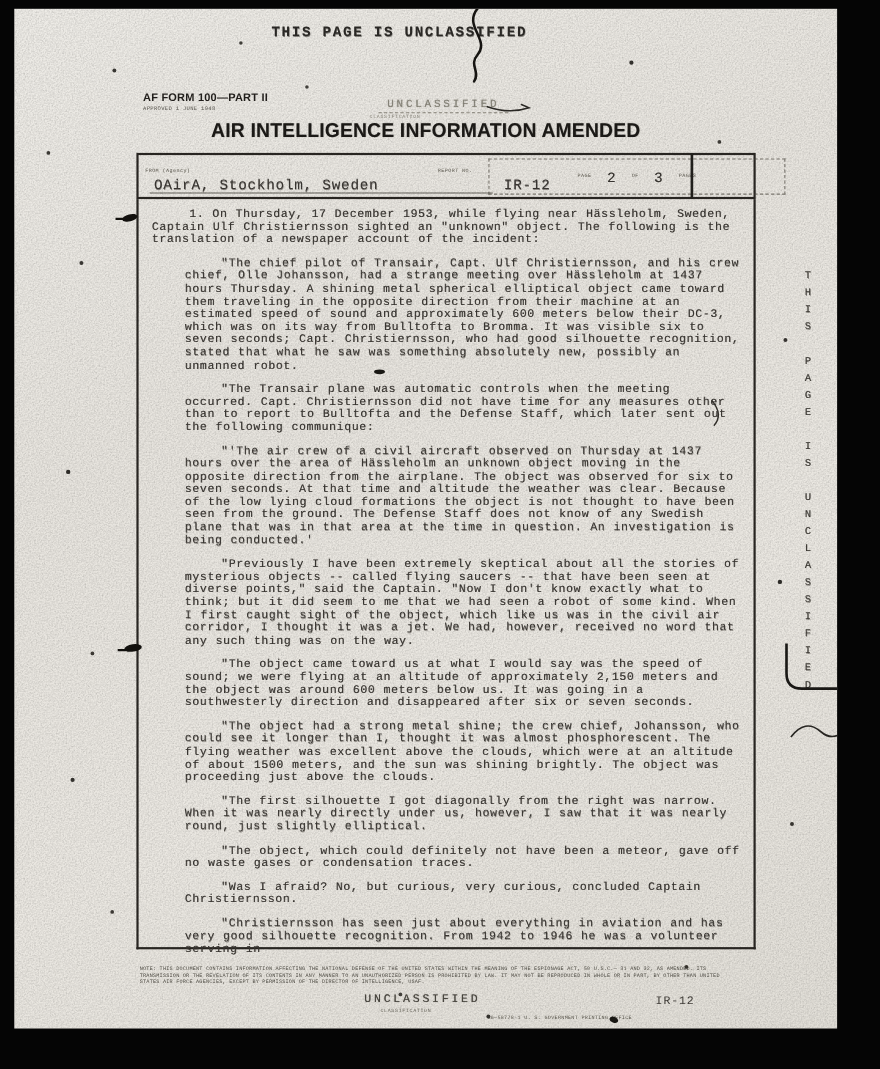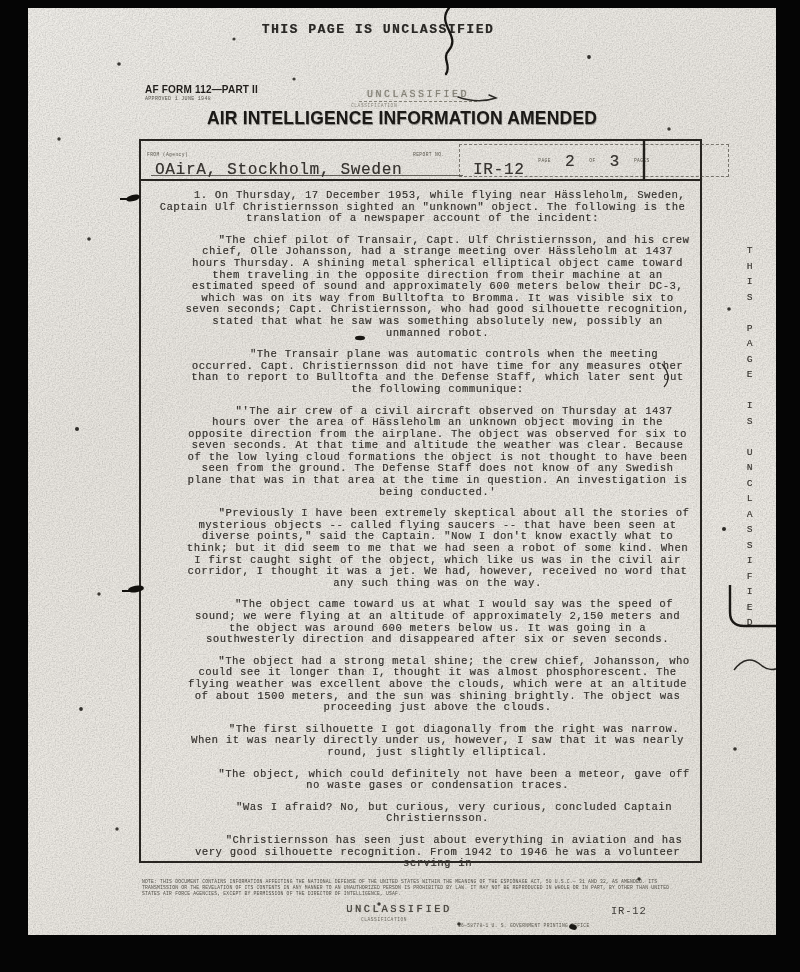--- a/index.html
+++ b/index.html
@@ -1,21 +1,21 @@
 <!DOCTYPE html>
 <html><head>
 <meta charset="utf-8">
 <style>
   html,body{margin:0;padding:0;}
   body{
     width:800px;height:972px;position:relative;background:#050505;overflow:hidden;
     font-family:"Liberation Mono","DejaVu Sans Mono",monospace;
   }
   .page{
-    position:absolute;left:28px;top:8px;width:748px;height:927px;
+    position:absolute;left:13px;top:8px;width:748px;height:927px;
     background:linear-gradient(155deg,#edebe6 0%,#e7e4de 35%,#eae7e1 65%,#e1ded7 100%);
     overflow:hidden;
   }
   .noise{position:absolute;left:0;top:0;width:100%;height:100%;opacity:.16;pointer-events:none;}
   .marks{position:absolute;left:0;top:0;width:748px;height:927px;pointer-events:none;}
 
   .top-banner{
     position:absolute;top:14px;left:0;width:700px;text-align:center;
     font-size:13px;font-weight:bold;letter-spacing:1.5px;color:#2c2a27;
     text-shadow:.4px .4px .6px rgba(40,38,34,.5);
@@ -36,37 +36,36 @@
     font-family:"Liberation Sans",sans-serif;font-weight:bold;font-size:17.5px;
     letter-spacing:.2px;color:#1d1b18;text-shadow:.4px .4px .7px rgba(30,28,25,.45);
     transform:scaleY(1.04);
   }
 
   .form-table{
     position:absolute;left:111px;top:131px;width:563px;height:42px;
     border:2px solid #2a2723;border-bottom-width:2px;box-sizing:border-box;
   }
   .lbl{font-size:4.6px;color:#5c594f;letter-spacing:.4px;}
-  .tw{font-size:16px;letter-spacing:.7px;color:#3a3733;text-shadow:.3px .3px .5px rgba(55,50,45,.5);}
+  .tw{font-size:13px;letter-spacing:.7px;color:#3a3733;text-shadow:.3px .3px .5px rgba(55,50,45,.5);}
   .cell-from{position:absolute;left:6px;top:2px;width:300px;}
   .cell-from .tw{position:absolute;left:8px;top:18px;white-space:nowrap;}
   .cell-report{position:absolute;left:272px;top:2px;width:130px;}
   .cell-report .tw{position:absolute;left:60px;top:18px;}
   .value-underline{position:absolute;left:10px;top:34px;width:312px;border-top:1px solid rgba(60,56,50,.75);}
   .cell-page{
     position:absolute;left:318px;top:3px;width:268px;height:31px;
     border:1px dashed rgba(80,76,68,.7);display:flex;align-items:center;justify-content:center;gap:14px;
   }
   .cell-page .tw{transform:translateY(1px);}
 
   .body-box{
     position:absolute;left:111px;top:173px;width:563px;height:682px;box-sizing:border-box;
     border-left:2px solid #2a2723;border-right:2px solid #2a2723;border-bottom:2px solid #2a2723;
     padding:9px 8px 0 12px;
-    text-align:center;
   }
   .para{
     margin:0 0 10px 0;font-size:10.5px;line-height:11.6px;letter-spacing:.55px;word-spacing:.5px;
     color:#3a3733;text-shadow:.35px .35px .55px rgba(60,54,48,.5);
   }
   .p-first{text-indent:34px;}
   .p-quote{margin-left:30px;text-indent:33px;}
 
   .note{
     position:absolute;left:114px;top:871px;width:528px;
@@ -95,21 +94,21 @@
   }
 </style>
 </head>
 <body>
 
 <div class="page">
 
   <div class="top-banner">THIS PAGE IS UNCLASSIFIED</div>
 
   <div class="af-form">
-    <div class="num">AF FORM 112—PART II</div>
+    <div class="num">AF FORM 100—PART II</div>
     <div class="appr">APPROVED 1 JUNE 1948</div>
   </div>
 
   <div class="stamp-top">
     <span class="st">UNCLASSIFIED</span>
     <div class="sub">CLASSIFICATION</div>
   </div>
 
   <div class="report-title">AIR INTELLIGENCE INFORMATION AMENDED</div>
 

